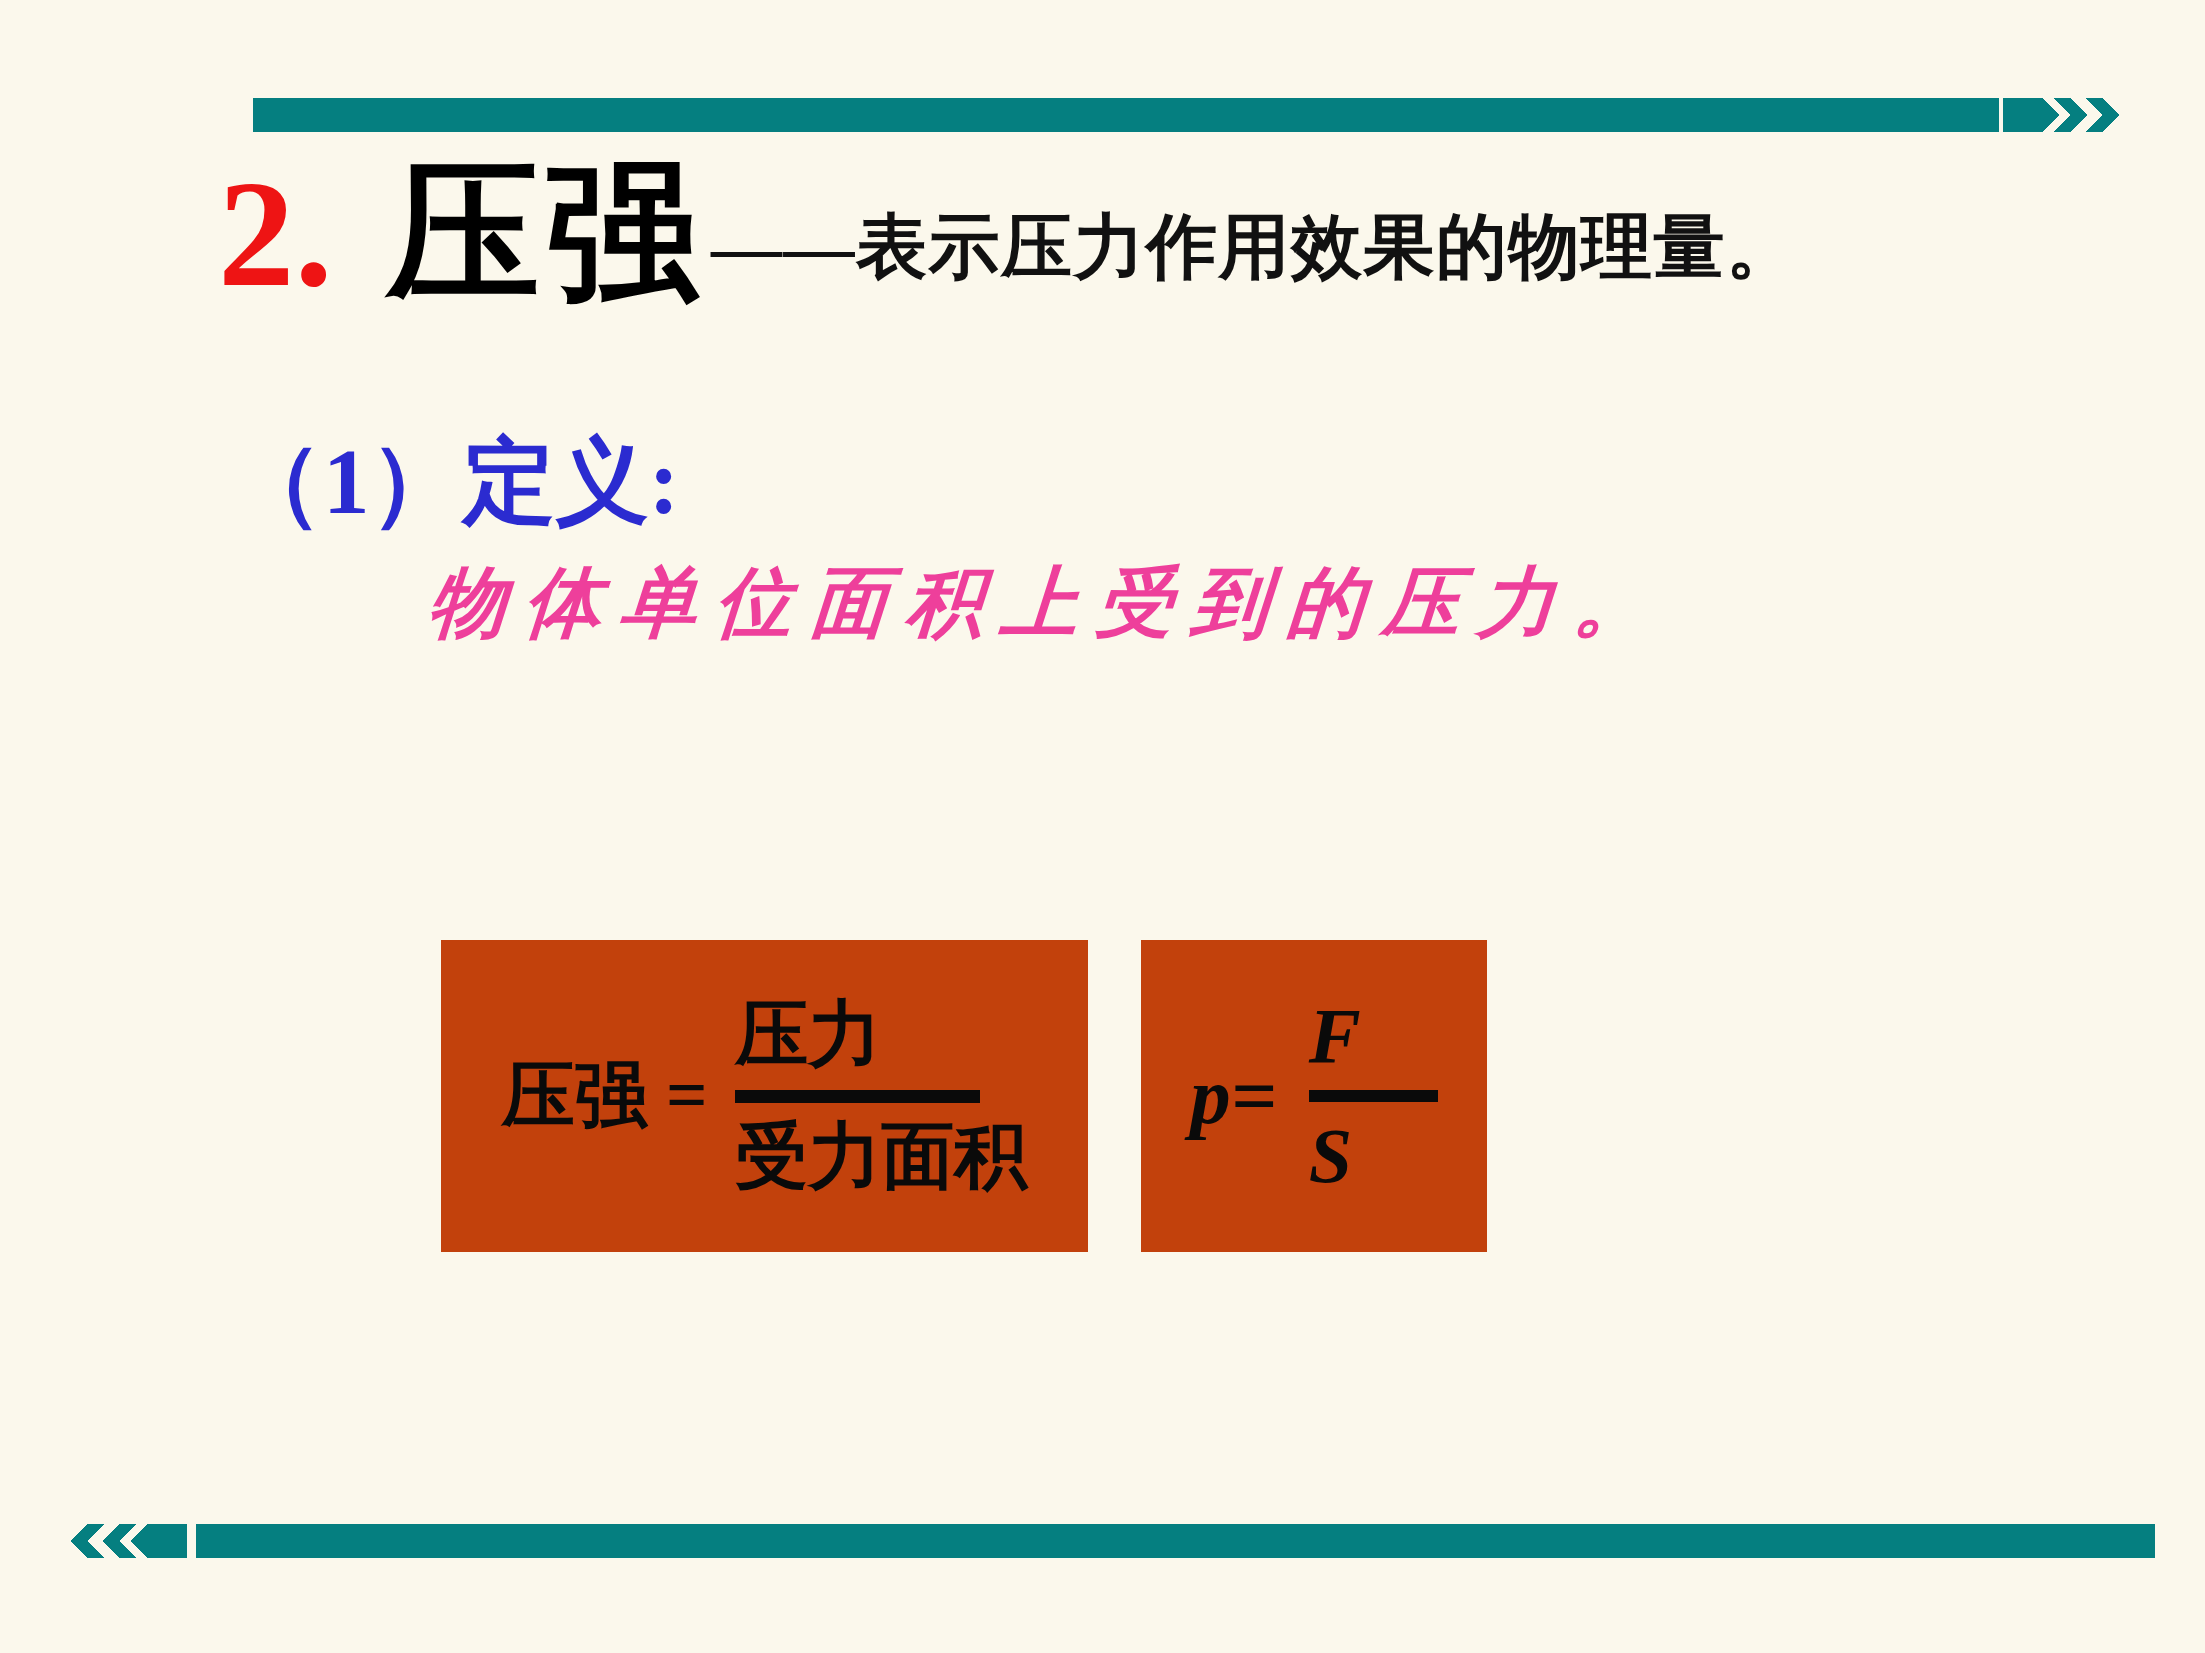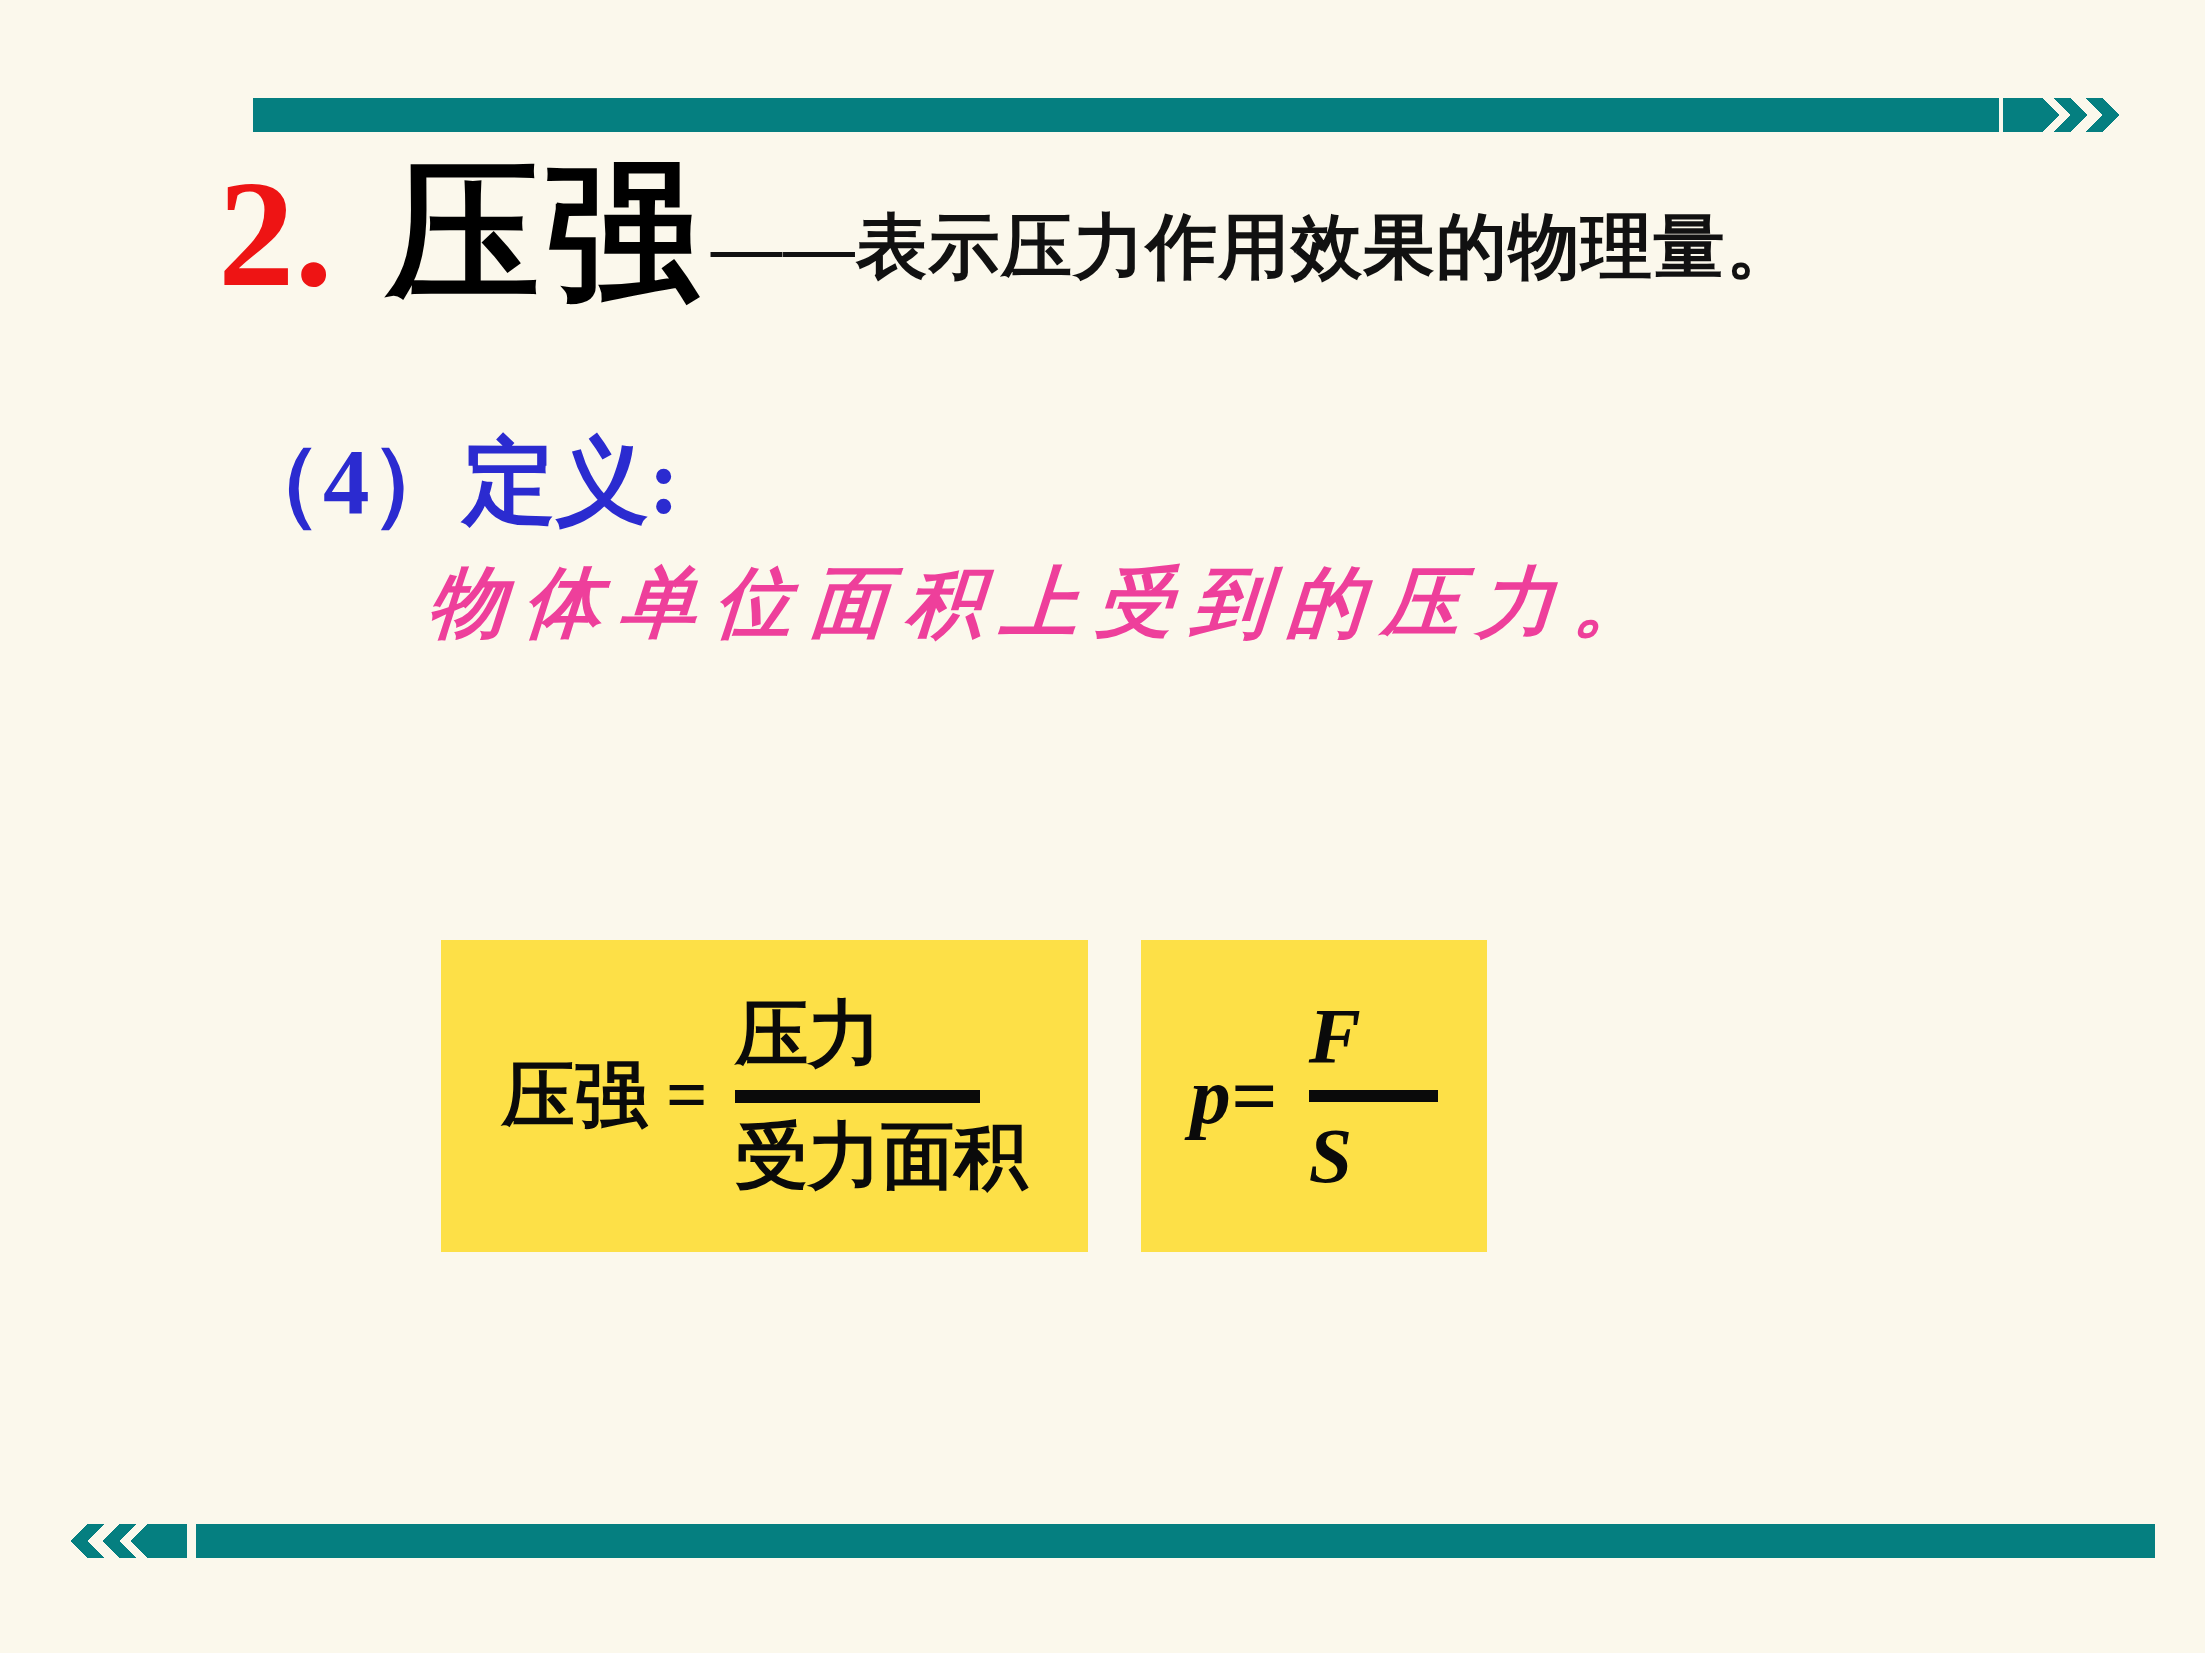--- a/index.html
+++ b/index.html
@@ -84,21 +84,21 @@
     white-space: nowrap;
     transform: skewX(-4deg);
     line-height: 1.2;
   }
 
   
   .formula-box {
     position: absolute;
     top: 940px;
     height: 312px;
-    background: #fde047;
+    background: #c2410c;
     display: flex;
     align-items: center;
     justify-content: center;
     color: #0A0A0A;
   }
   .word-box { left: 441px; width: 647px; gap: 27.6px; }
   .sym-box  { left: 1141px; width: 346px; gap: 32px; }
 
   .word-lhs {
     font-size: 73px;
@@ -159,21 +159,21 @@
     <polygon points="33,0 44,0 55,11 44,22 33,22 44,11" fill="#057F80"></polygon>
     <polygon points="54,0 65,0 76,11 65,22 54,22 65,11" fill="#057F80"></polygon>
   </svg>
 
   <div class="title-row">
     <span class="title-number">2.</span>
     <span class="title-keyword">压强</span>
     <span class="title-annotation">——表示压力作用效果的物理量。</span>
   </div>
 
-  <div class="heading-blue def-heading">（4）定义:</div>
+  <div class="heading-blue def-heading">（1）定义:</div>
   <div class="def-text">物体单位面积上受到的压力。</div>
 
 
   <div class="formula-box word-box">
     <span class="word-lhs">压强 =</span>
     <span class="fraction">
       <span class="word-num">压力</span>
       <span class="frac-bar word-bar"></span>
       <span class="word-den">受力面积</span>
     </span>

